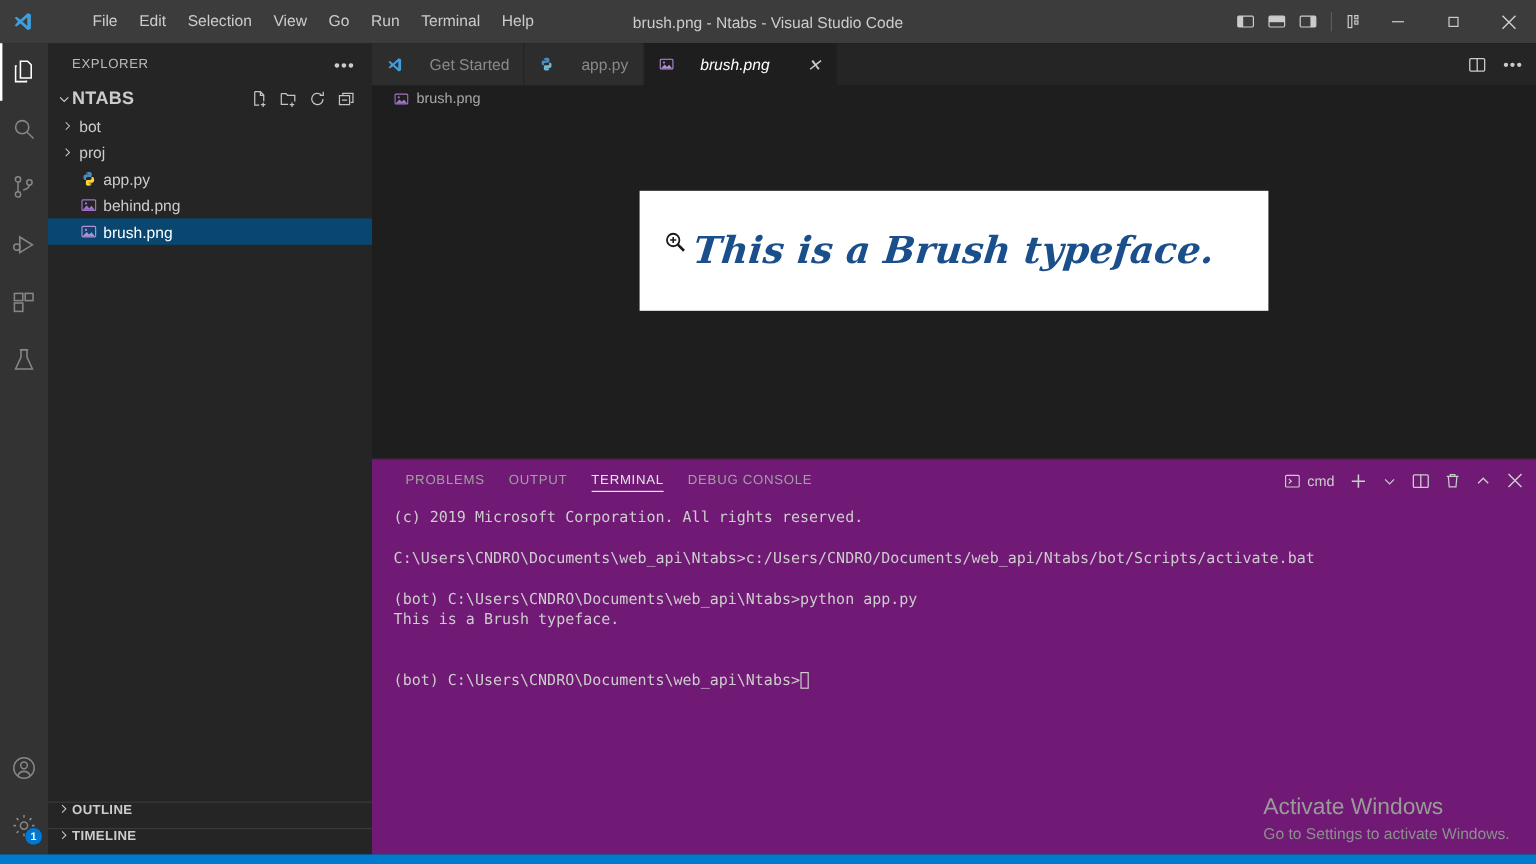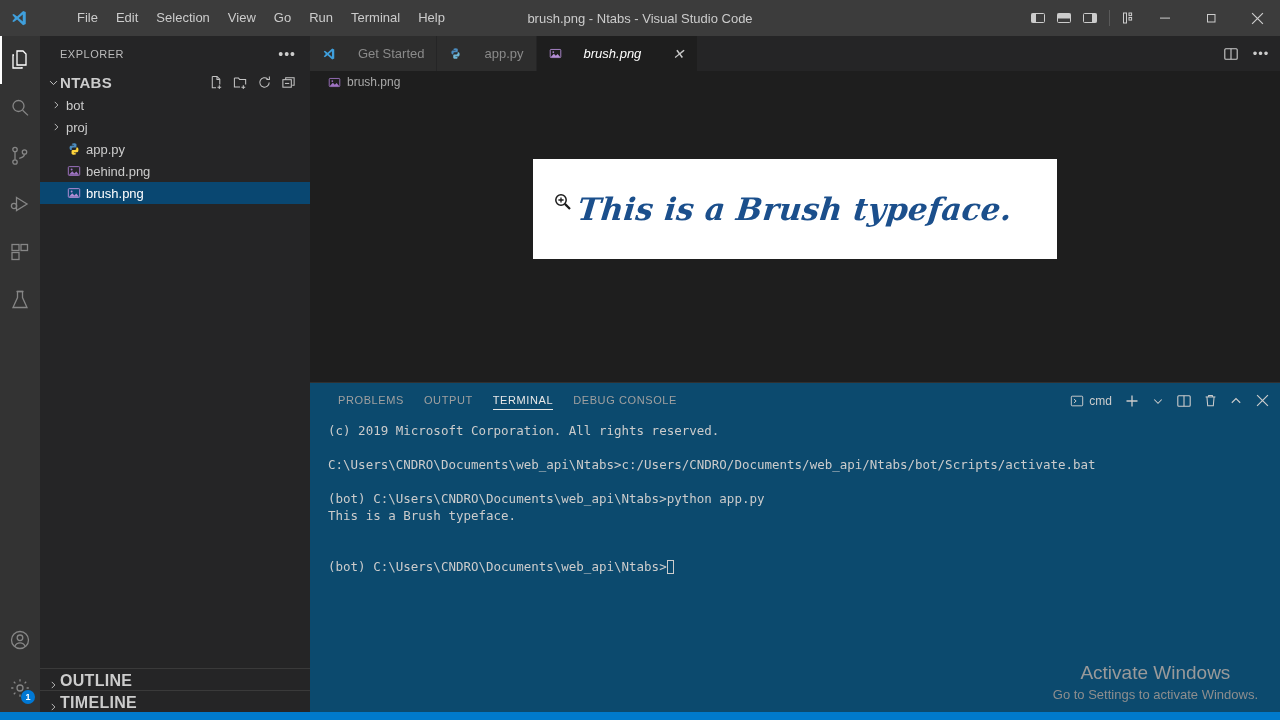--- a/index.html
+++ b/index.html
@@ -73,21 +73,21 @@
   .tree { flex: 1; overflow: hidden; padding-top: 1px; }
   .row {
     height: 22px; display: flex; align-items: center; font-size: 13px; color: #cccccc;
     padding-left: 8px; white-space: nowrap;
   }
   .row.selected { background: #094771; color: #ffffff; }
   .row .twist { width: 16px; display: inline-flex; align-items: center; justify-content: center; color: #cccccc; }
   .row .fi { width: 20px; display: inline-flex; align-items: center; justify-content: center; }
   .row .nm { padding-left: 2px; }
   .sb-bottom-sec {
-    height: 22px; display: flex; align-items: flex-end; font-size: 16px; font-weight: bold;
+    height: 22px; display: flex; align-items: flex-start; font-size: 11px; font-weight: bold;
     color: #cccccc; padding: 0 6px; border-top: 1px solid #3a3a3a; letter-spacing: .3px;
   }
 
   
   .editorgroup { flex: 1; display: flex; flex-direction: column; min-width: 0; background: #1e1e1e; }
   .tabsbar { height: 35px; background: #252526; display: flex; flex: 0 0 35px; position: relative; }
   .tab {
     display: flex; align-items: center; gap: 22px; padding: 0 12px; height: 35px;
     font-size: 13px; color: #969696; background: #2d2d2d; border-right: 1px solid #252526;
     max-width: 220px; white-space: nowrap;
@@ -113,21 +113,21 @@
     margin-top: -58px;
   }
   .brush-text {
     font-family: "DejaVu Serif", serif; font-style: italic; font-weight: bold;
     font-size: 31px; color: #1b4f8c; letter-spacing: 0.2px; white-space: nowrap;
     transform: skewX(-6deg);
   }
   .magnifier { position: absolute; left: 20px; top: 33px; }
 
   
-  .panel { height: 330px; flex: 0 0 330px; background: #0c4a6e; display: flex; flex-direction: column; border-top: 1px solid #303030; }
+  .panel { height: 330px; flex: 0 0 330px; background: #701a75; display: flex; flex-direction: column; border-top: 1px solid #303030; }
   .panel-head { height: 35px; display: flex; align-items: center; padding: 0 8px 0 18px; flex: 0 0 35px; }
   .panel-tab {
     font-size: 11px; color: #a0a0a0; letter-spacing: .6px; padding: 0 10px; height: 35px;
     line-height: 35px; position: relative;
   }
   .panel-tab.active { color: #e7e7e7; }
   .panel-tab.active::after {
     content: ""; position: absolute; left: 10px; right: 10px; bottom: 8px; height: 1px; background: #e7e7e7;
   }
   .panel-right { margin-left: auto; display: flex; align-items: center; gap: 6px; color: #cccccc; }
@@ -138,21 +138,21 @@
   .panel-ico { width: 20px; height: 22px; display: flex; align-items: center; justify-content: center; }
   .terminal {
     flex: 1; padding: 4px 18px; overflow: hidden;
     font-family: "DejaVu Sans Mono", monospace; font-size: 12.5px; color: #cccccc; line-height: 17px;
   }
   .term-line { white-space: pre; }
   .cursor { display: inline-block; width: 7px; height: 14px; border: 1px solid #cccccc; vertical-align: -3px; }
 
   
   .watermark {
-    position: absolute; right: 22px; bottom: 18px; text-align: center; pointer-events: none;
+    position: absolute; right: 22px; bottom: 18px; text-align: left; pointer-events: none;
     color: #8e8e8e; z-index: 5;
   }
   .wm-title { font-size: 19px; color: #9a9a9a; }
   .wm-sub { font-size: 13px; color: #8e8e8e; margin-top: 3px; }
 
   
   .statusbar { height: 8px; flex: 0 0 8px; background: #007acc; }
 
   svg { display: block; }
 </style>

